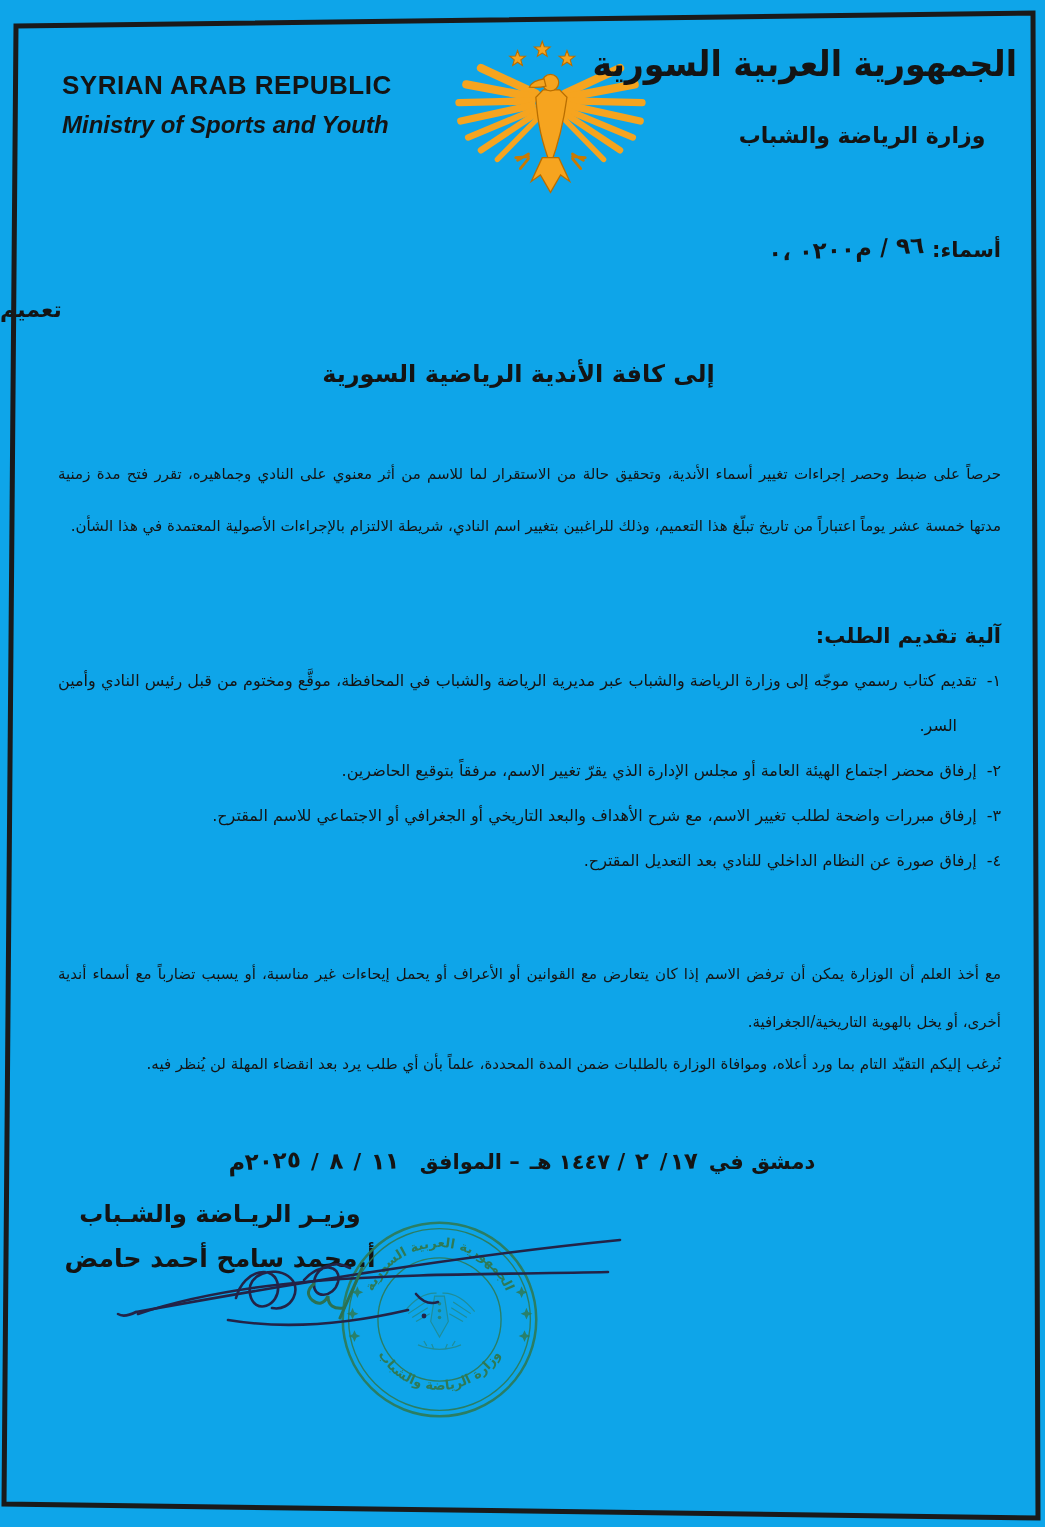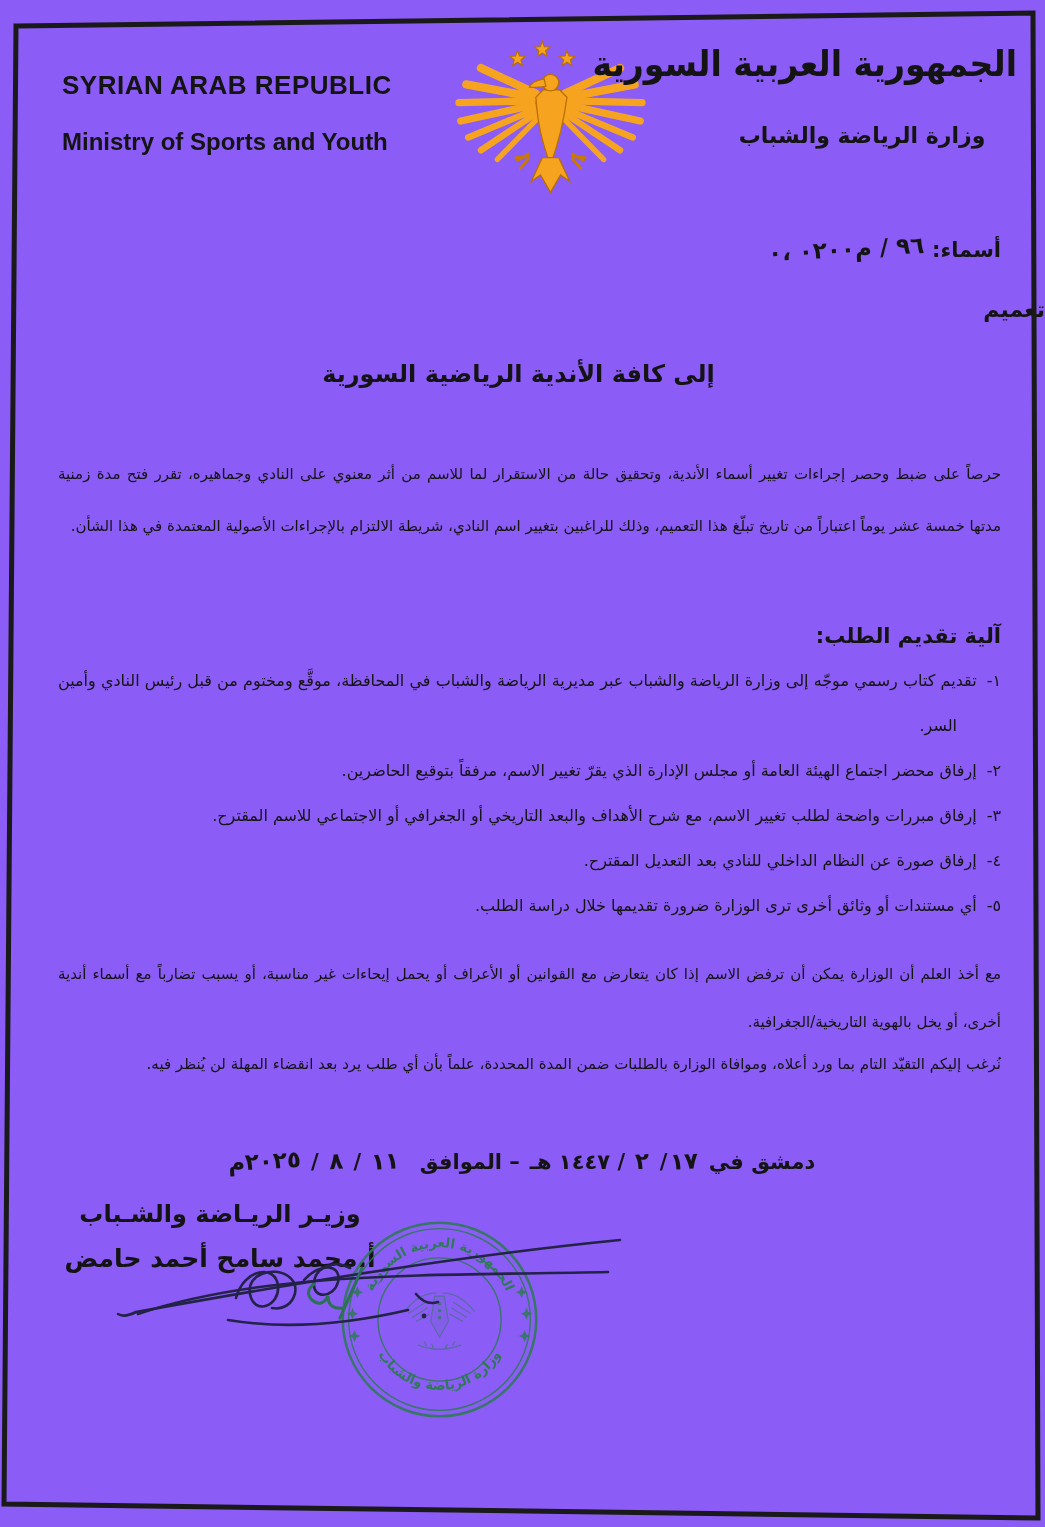--- a/index.html
+++ b/index.html
@@ -1,33 +1,33 @@
 <!DOCTYPE html>
 <html lang="ar"><head>
 <meta charset="utf-8">
 <style>
   html,body{margin:0;padding:0;background:#ffffff;}
   .page{
-    position:relative;width:1045px;height:1527px;background:#8b5cf6;overflow:hidden;
+    position:relative;width:1045px;height:1527px;background:#0ea5e9;overflow:hidden;
     font-family:"DejaVu Sans",sans-serif;direction:rtl;color:#141414;
   }
   .abs{position:absolute;}
   
   .en-header{left:62px;top:70px;direction:ltr;text-align:left;font-family:"Liberation Sans",sans-serif;}
   .en-line1{font-size:26px;font-weight:700;letter-spacing:.5px;}
-  .en-line2{font-size:24px;font-weight:700;margin-top:27px;}
+  .en-line2{font-size:24px;font-weight:700;margin-top:10px;font-style:italic;}
   
   .ar-header{right:28px;top:44px;width:310px;text-align:center;}
   .calligraphy{font-size:33px;font-weight:700;transform:scaleY(1.08);letter-spacing:-1px;white-space:nowrap;}
   .ministry{font-size:22px;font-weight:700;margin-top:40px;}
   
   .ref-line{top:236px;right:44px;font-size:21px;font-weight:700;}
   .hand{display:inline-block;font-weight:600;font-size:23px;transform:rotate(-3deg);}
   
-  .doc-title{top:297px;left:0;right:0;text-align:right;font-size:22px;font-weight:700;}
+  .doc-title{top:297px;left:0;right:0;text-align:left;font-size:22px;font-weight:700;}
   .doc-subject{top:360px;left:0;right:8px;text-align:center;font-size:24px;font-weight:700;}
   
   .para{right:44px;left:58px;font-size:15px;text-align:justify;text-justify:inter-word;line-height:52px;margin:0;}
   .p1{top:448px;}
   .p2{top:950px;line-height:48px;}
   .p3{top:1040px;line-height:48px;}
   .list-heading{top:624px;right:44px;font-size:21px;font-weight:700;}
   .list{top:658px;right:44px;left:58px;font-size:16px;line-height:45px;}
   .list-item{padding-right:44px;text-indent:-44px;text-align:justify;}
   .num{font-weight:500;margin-left:10px;}
@@ -116,21 +116,20 @@
 
   <p class="abs para p1">حرصاً على ضبط وحصر إجراءات تغيير أسماء الأندية، وتحقيق حالة من الاستقرار لما للاسم من أثر معنوي على النادي وجماهيره، تقرر فتح مدة زمنية مدتها خمسة عشر يوماً اعتباراً من تاريخ تبلّغ هذا التعميم، وذلك للراغبين بتغيير اسم النادي، شريطة الالتزام بالإجراءات الأصولية المعتمدة في هذا الشأن.</p>
 
   <div class="abs list-heading">آلية تقديم الطلب:</div>
 
   <div class="abs list">
     <div class="list-item"><span class="num">١-</span><span>تقديم كتاب رسمي موجّه إلى وزارة الرياضة والشباب عبر مديرية الرياضة والشباب في المحافظة، موقَّع ومختوم من قبل رئيس النادي وأمين السر.</span></div>
     <div class="list-item"><span class="num">٢-</span><span>إرفاق محضر اجتماع الهيئة العامة أو مجلس الإدارة الذي يقرّ تغيير الاسم، مرفقاً بتوقيع الحاضرين.</span></div>
     <div class="list-item"><span class="num">٣-</span><span>إرفاق مبررات واضحة لطلب تغيير الاسم، مع شرح الأهداف والبعد التاريخي أو الجغرافي أو الاجتماعي للاسم المقترح.</span></div>
     <div class="list-item"><span class="num">٤-</span><span>إرفاق صورة عن النظام الداخلي للنادي بعد التعديل المقترح.</span></div>
-    <div class="list-item"><span class="num">٥-</span><span>أي مستندات أو وثائق أخرى ترى الوزارة ضرورة تقديمها خلال دراسة الطلب.</span></div>
   </div>
 
   <p class="abs para p2">مع أخذ العلم أن الوزارة يمكن أن ترفض الاسم إذا كان يتعارض مع القوانين أو الأعراف أو يحمل إيحاءات غير مناسبة، أو يسبب تضارباً مع أسماء أندية أخرى، أو يخل بالهوية التاريخية/الجغرافية.</p>
   <p class="abs para p3">نُرغب إليكم التقيّد التام بما ورد أعلاه، وموافاة الوزارة بالطلبات ضمن المدة المحددة، علماً بأن أي طلب يرد بعد انقضاء المهلة لن يُنظر فيه.</p>
 
   <div class="abs date-line">
     <span>دمشق في </span><span class="hand">١٧</span><span>/ </span><span class="hand">٢</span><span> / ١٤٤٧ هـ</span><span class="dsep">– الموافق </span><span class="hand">١١</span><span> / </span><span class="hand">٨</span><span> / </span><span class="hand">٢٠٢٥م</span>
   </div>
 
   <div class="abs sig-block">

